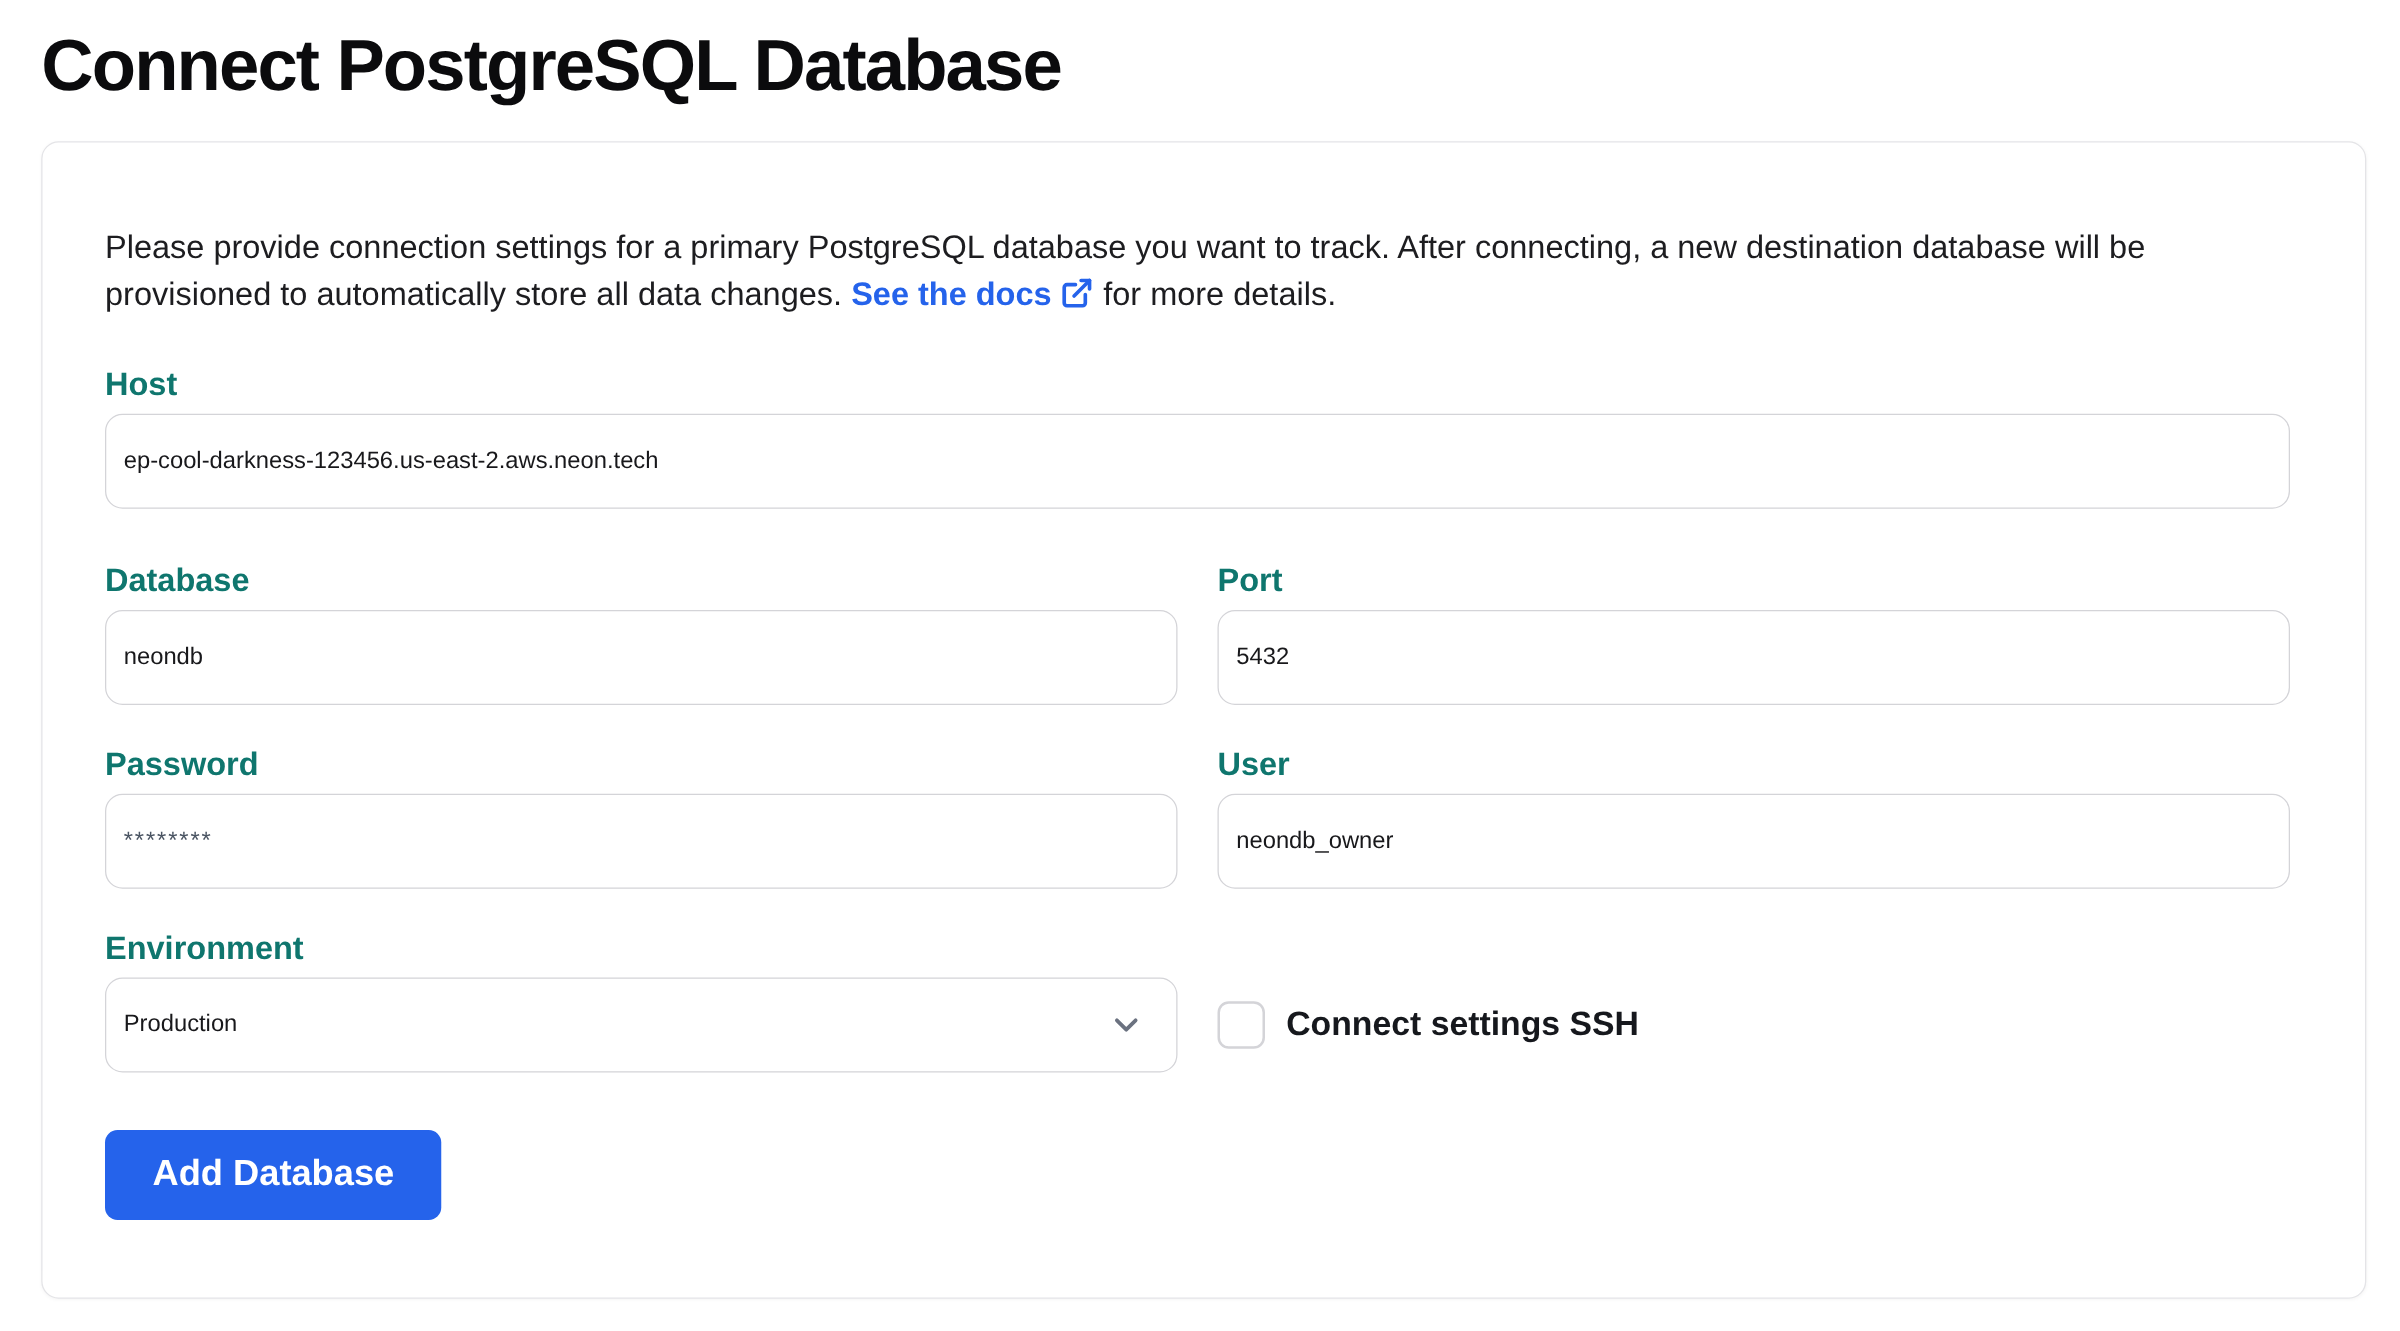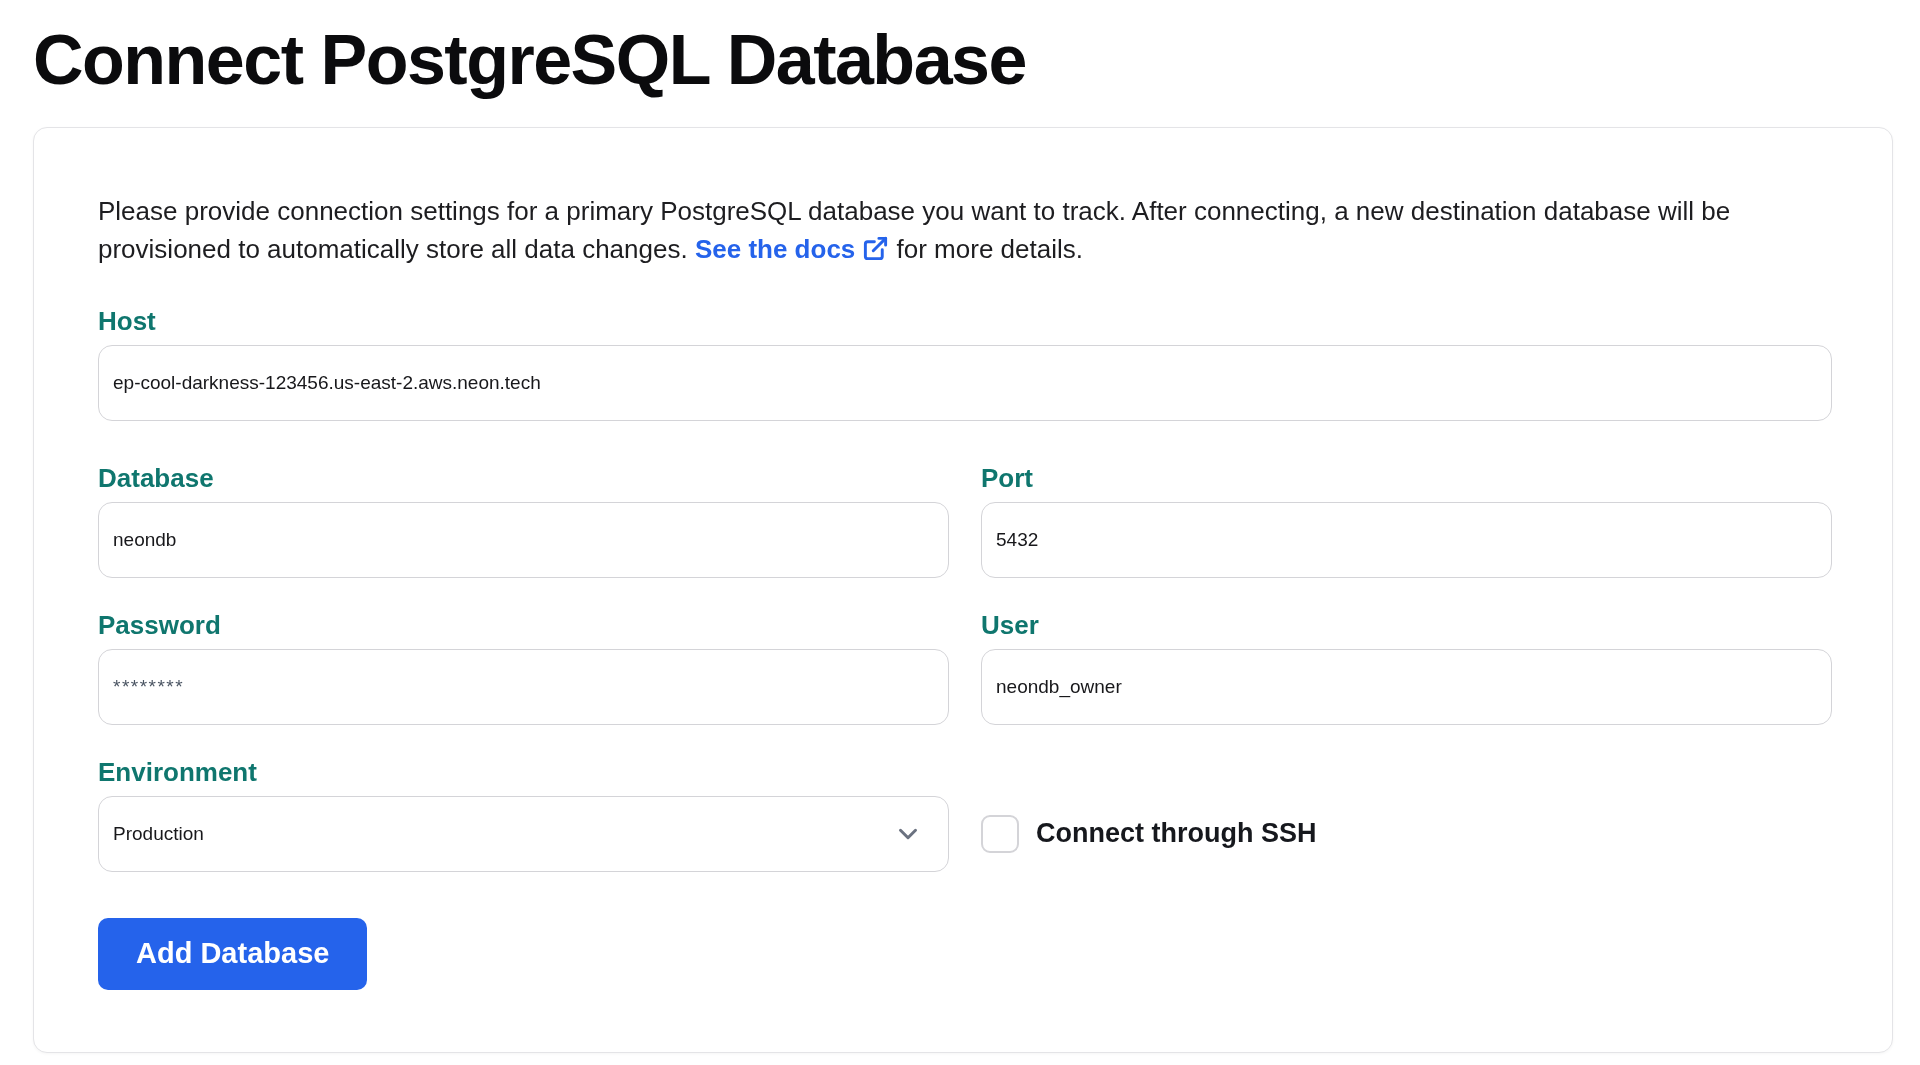--- a/index.html
+++ b/index.html
@@ -4,33 +4,33 @@
 <style>
   * { box-sizing: border-box; }
   html, body { margin: 0; padding: 0; background: #ffffff; }
   body {
     width: 1920px; height: 1065px;
     font-family: "Liberation Sans", sans-serif;
     color: #18181b;
   }
   .page-title {
     margin: 20px 0 0 33px;
-    font-size: 70px;
+    font-size: 58px;
     font-weight: 800;
     letter-spacing: -1.5px;
     color: #0b0b0d;
     line-height: 1.15;
   }
   .card {
     margin: 26px 27px 0 33px;
     width: 1860px;
     background: #ffffff;
     border: 1px solid #e4e4e7;
     border-radius: 14px;
-    padding: 64px 60px 62px 64px;
+    padding: 64px 60px 62px 50px;
     box-shadow: 0 1px 3px rgba(0,0,0,0.04);
   }
   .description {
     margin: 0;
     font-size: 26px;
     line-height: 38px;
     color: #1d1d20;
     max-width: 1748px;
   }
   .doc-link {
@@ -180,19 +180,19 @@
         <select class="select-input">
           <option>Production</option>
         </select>
         <svg class="chevron" width="30" height="30" viewBox="0 0 24 24" fill="none" stroke="#6b7280" stroke-width="2.4" stroke-linecap="round" stroke-linejoin="round">
           <polyline points="6 9 12 15 18 9"></polyline>
         </svg>
       </div>
     </div>
     <div class="checkbox-row">
       <input class="ssh-checkbox" type="checkbox" style="">
-      <span class="ssh-label">Connect through SSH</span>
+      <span class="ssh-label">Connect settings SSH</span>
     </div>
   </div>
 
   <button class="submit-btn">Add Database</button>
 
 </div>
 
 </body></html>

